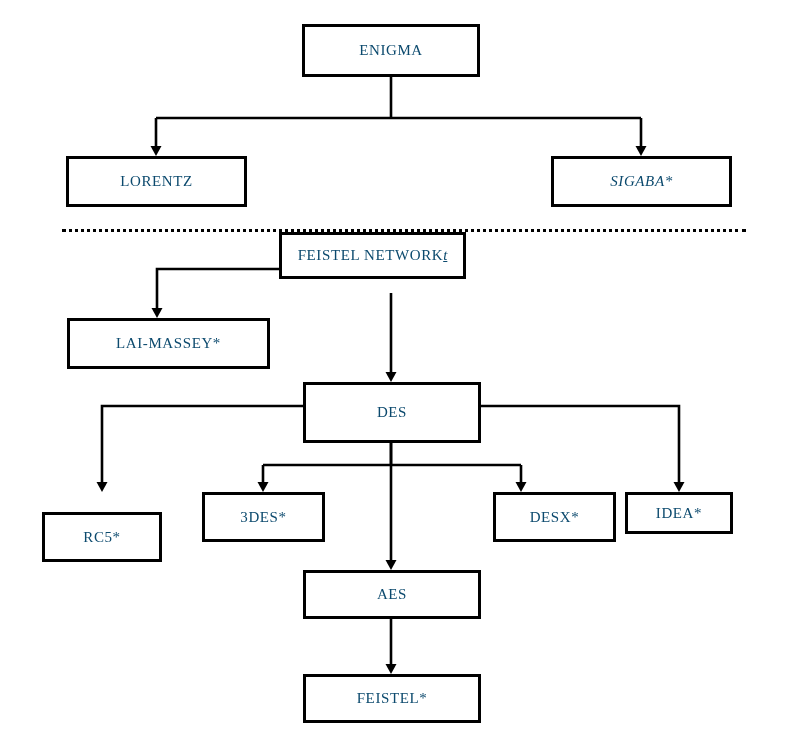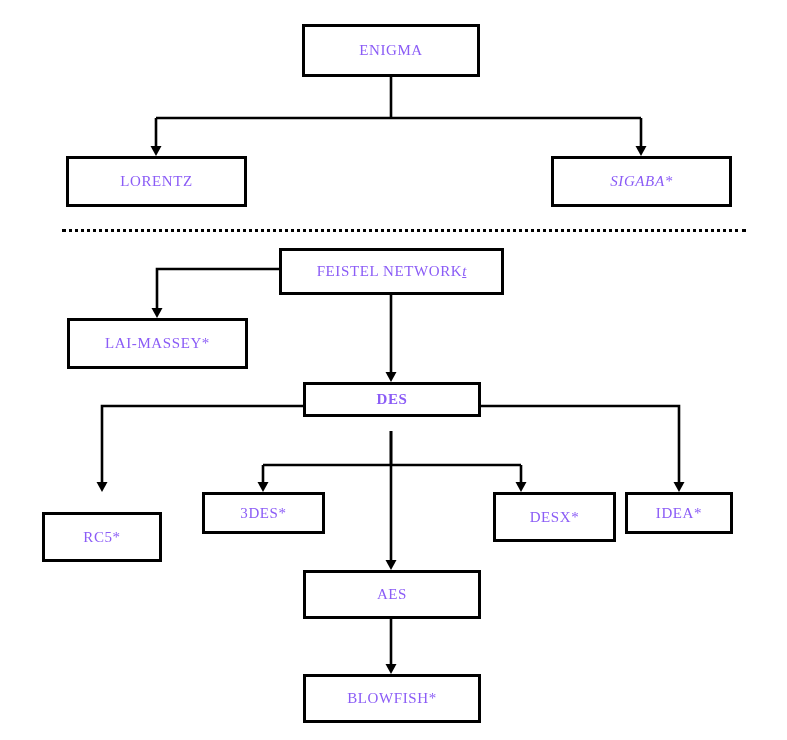--- a/index.html
+++ b/index.html
@@ -33,21 +33,21 @@
     border: 3px solid #000000;
     display: flex;
     align-items: center;
     justify-content: center;
     z-index: 3;
   }
   .node-label {
     font-family: "Liberation Serif", "DejaVu Serif", serif;
     font-size: 15px;
     letter-spacing: 0.6px;
-    color: #8b5cf6;
+    color: #0c4a6e;
     white-space: nowrap;
     line-height: 1;
     text-align: right;
   }
   .marker {
     font-style: italic;
     text-decoration: underline;
     letter-spacing: 0;
   }
   .divider {
@@ -110,43 +110,43 @@
   <div id="nodes-layer">
       <div class="node" style="left: 302px; top: 24px; width: 178px; height: 53px; border-color: rgb(0, 0, 0); border-width: 3px; background: rgb(255, 255, 255);">
         <span class="node-label">ENIGMA</span>
       </div>
       <div class="node" style="left: 66px; top: 156px; width: 181px; height: 51px; border-color: rgb(0, 0, 0); border-width: 3px; background: rgb(255, 255, 255);">
         <span class="node-label">LORENTZ</span>
       </div>
       <div class="node" style="left: 551px; top: 156px; width: 181px; height: 51px; border-color: rgb(0, 0, 0); border-width: 3px; background: rgb(255, 255, 255); font-style: italic;">
         <span class="node-label">SIGABA*</span>
       </div>
-      <div class="node" style="left: 279px; top: 248px; width: 225px; height: 47px; border-color: rgb(0, 0, 0); border-width: 3px; background: rgb(255, 255, 255);">
+      <div class="node" style="left: 279px; top: 232px; width: 187px; height: 47px; border-color: rgb(0, 0, 0); border-width: 3px; background: rgb(255, 255, 255);">
         <span class="node-label">FEISTEL NETWORK</span>
         <span class="node-label marker">t</span>
       </div>
-      <div class="node" style="left: 67px; top: 318px; width: 181px; height: 51px; border-color: rgb(0, 0, 0); border-width: 3px; background: rgb(255, 255, 255);">
+      <div class="node" style="left: 67px; top: 318px; width: 203px; height: 51px; border-color: rgb(0, 0, 0); border-width: 3px; background: rgb(255, 255, 255);">
         <span class="node-label">LAI-MASSEY*</span>
       </div>
-      <div class="node" style="left: 303px; top: 382px; width: 178px; height: 35px; border-color: rgb(0, 0, 0); border-width: 3px; background: rgb(255, 255, 255); font-weight: bold;">
+      <div class="node" style="left: 303px; top: 382px; width: 178px; height: 61px; border-color: rgb(0, 0, 0); border-width: 3px; background: rgb(255, 255, 255);">
         <span class="node-label">DES</span>
       </div>
       <div class="node" style="left: 42px; top: 512px; width: 120px; height: 50px; border-color: rgb(0, 0, 0); border-width: 3px; background: rgb(255, 255, 255);">
         <span class="node-label">RC5*</span>
       </div>
-      <div class="node" style="left: 202px; top: 492px; width: 123px; height: 42px; border-color: rgb(0, 0, 0); border-width: 3px; background: rgb(255, 255, 255);">
+      <div class="node" style="left: 202px; top: 492px; width: 123px; height: 50px; border-color: rgb(0, 0, 0); border-width: 3px; background: rgb(255, 255, 255);">
         <span class="node-label">3DES*</span>
       </div>
       <div class="node" style="left: 461px; top: 492px; width: 123px; height: 50px; border-color: rgb(0, 0, 0); border-width: 3px; background: rgb(255, 255, 255); margin-left: 32px;">
         <span class="node-label">DESX*</span>
       </div>
       <div class="node" style="left: 625px; top: 492px; width: 108px; height: 42px; border-color: rgb(0, 0, 0); border-width: 3px; background: rgb(255, 255, 255);">
         <span class="node-label">IDEA*</span>
       </div>
       <div class="node" style="left: 303px; top: 570px; width: 178px; height: 49px; border-color: rgb(0, 0, 0); border-width: 3px; background: rgb(255, 255, 255);">
         <span class="node-label">AES</span>
       </div>
       <div class="node" style="left: 303px; top: 674px; width: 178px; height: 49px; border-color: rgb(0, 0, 0); border-width: 3px; background: rgb(255, 255, 255);">
-        <span class="node-label">BLOWFISH*</span>
+        <span class="node-label">FEISTEL*</span>
       </div>
     </div>
 
 </div>
 
 </body></html>

